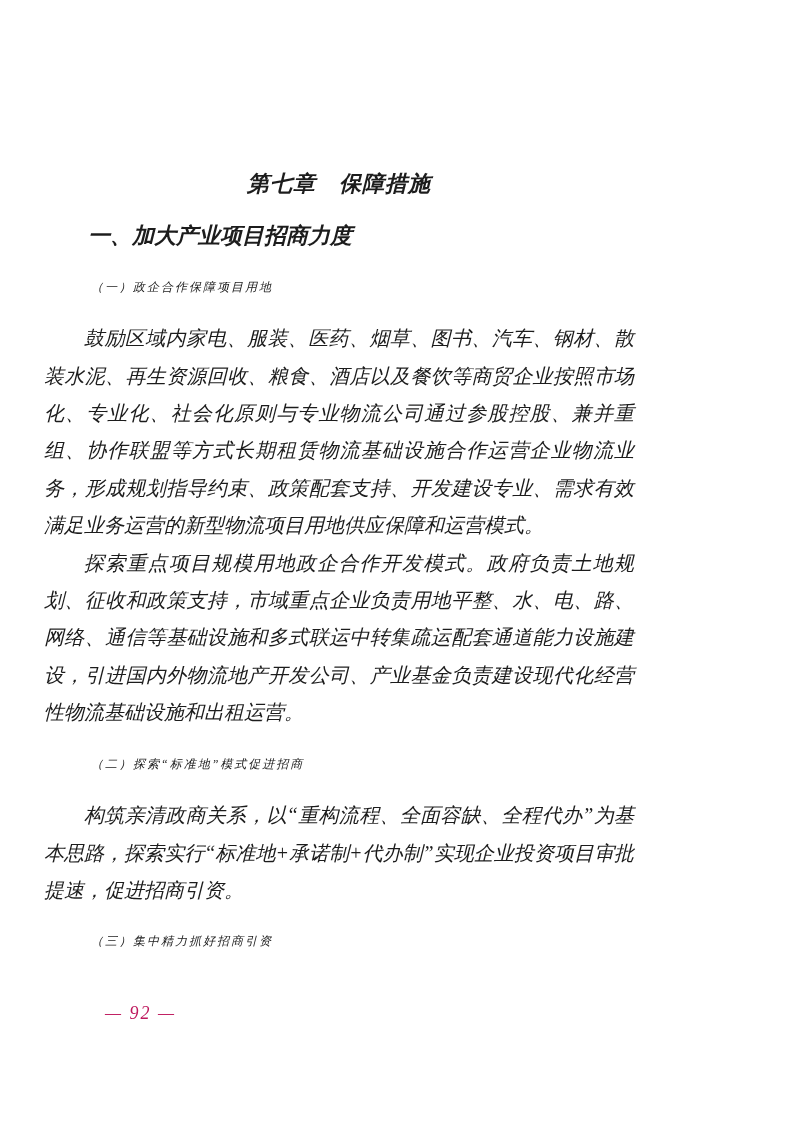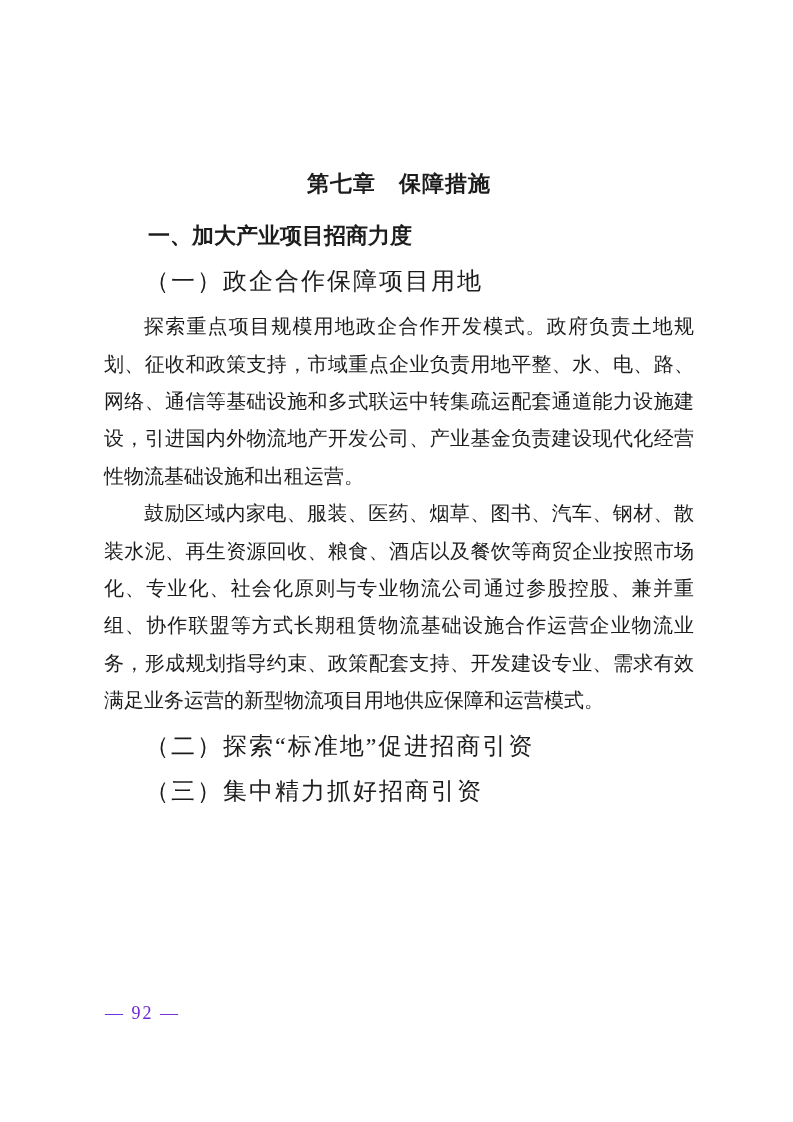--- a/index.html
+++ b/index.html
@@ -8,23 +8,24 @@
     background: #e8e8e8;
   }
   .page {
     position: relative;
     width: 793px;
     height: 1122px;
     margin: 0 auto;
     background: #ffffff;
     color: #1c1c1c;
     box-sizing: border-box;
-    padding: 165px 98px 0 104px;
+    padding: 165px 98px 0 44px;
     overflow: hidden;
     font-family: "Liberation Serif", "DejaVu Serif", serif;
+    font-style: italic;
   }
   .doc {
     width: 590px;
   }
   .chapter-title {
     font-family: "Liberation Sans", "DejaVu Sans", sans-serif;
     font-weight: 700;
     font-size: 22px;
     line-height: 37.4px;
     letter-spacing: 1px;
@@ -33,64 +34,65 @@
   }
   .section-heading {
     font-family: "Liberation Sans", "DejaVu Sans", sans-serif;
     font-weight: 700;
     font-size: 22px;
     line-height: 37.4px;
     text-indent: 44px;
     margin: 0;
   }
   .sub-heading {
-    font-size: 24px;
+    font-size: 12px;
     line-height: 37.4px;
     letter-spacing: 2px;
     text-indent: 33px;
-    margin: 8px;
+    margin: 14px;
     font-weight: 400;
   }
   .para {
     font-size: 20px;
     line-height: 37.4px;
     text-indent: 2em;
     text-align: justify;
     text-justify: inter-ideograph;
     margin: 0;
   }
   .page-number {
     position: absolute;
     left: 105px;
     top: 1000px;
     font-size: 18px;
     line-height: 26px;
     letter-spacing: 2px;
-    color: #6d28d9;
+    color: #be185d;
     text-align: right;
   }
 </style>
 </head>
 <body>
 
 <div class="page">
   <div class="doc">
 
     <h1 class="chapter-title">第七章　保障措施</h1>
 
     <h2 class="section-heading">一、加大产业项目招商力度</h2>
 
     <h3 class="sub-heading">（一）政企合作保障项目用地</h3>
 
+    <p class="para">鼓励区域内家电、服装、医药、烟草、图书、汽车、钢材、散装水泥、再生资源回收、粮食、酒店以及餐饮等商贸企业按照市场化、专业化、社会化原则与专业物流公司通过参股控股、兼并重组、协作联盟等方式长期租赁物流基础设施合作运营企业物流业务，形成规划指导约束、政策配套支持、开发建设专业、需求有效满足业务运营的新型物流项目用地供应保障和运营模式。</p>
+
     <p class="para">探索重点项目规模用地政企合作开发模式。政府负责土地规划、征收和政策支持，市域重点企业负责用地平整、水、电、路、网络、通信等基础设施和多式联运中转集疏运配套通道能力设施建设，引进国内外物流地产开发公司、产业基金负责建设现代化经营性物流基础设施和出租运营。</p>
 
-    <p class="para">鼓励区域内家电、服装、医药、烟草、图书、汽车、钢材、散装水泥、再生资源回收、粮食、酒店以及餐饮等商贸企业按照市场化、专业化、社会化原则与专业物流公司通过参股控股、兼并重组、协作联盟等方式长期租赁物流基础设施合作运营企业物流业务，形成规划指导约束、政策配套支持、开发建设专业、需求有效满足业务运营的新型物流项目用地供应保障和运营模式。</p>
+    <h3 class="sub-heading">（二）探索“标准地”模式促进招商</h3>
 
-    <h3 class="sub-heading">（二）探索“标准地”促进招商引资</h3>
-
+    <p class="para">构筑亲清政商关系，以“重构流程、全面容缺、全程代办”为基本思路，探索实行“标准地+承诺制+代办制”实现企业投资项目审批提速，促进招商引资。</p>
 
     <h3 class="sub-heading">（三）集中精力抓好招商引资</h3>
 
 
   </div>
 
   <div class="page-number">— 92 —</div>
 </div>
 
 </body></html>

